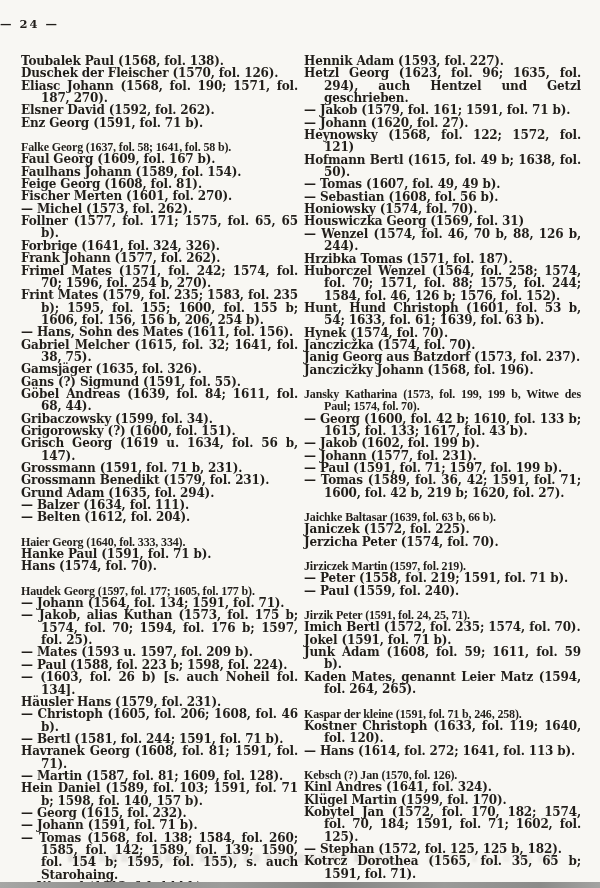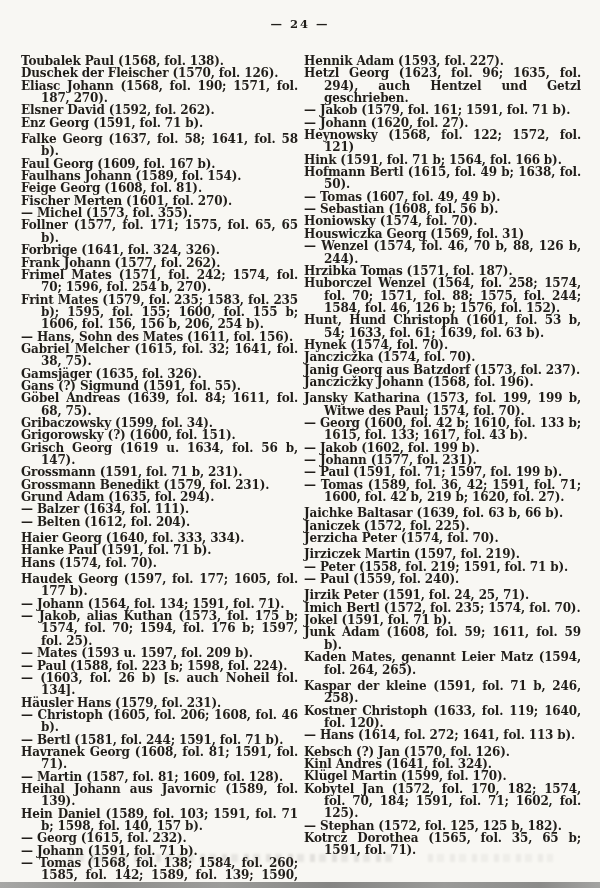--- a/index.html
+++ b/index.html
@@ -10,21 +10,20 @@
     font-family: "DejaVu Serif", serif;
   }
   .page {
     position: relative;
     width: 600px; height: 888px;
     background: var(--paper, #f8f7f3);
   }
   .page-number {
     position: absolute;
     top: 17px; left: 0; right: 0;
-    text-align: center;
     font-size: 11.5px;
     font-weight: 700;
     letter-spacing: 2px;
     color: var(--ink, #211e1a);
   }
   .col {
     position: absolute;
     top: 55px;
     width: 277px;
     font-size: 12px;
@@ -35,21 +34,21 @@
   }
   .col-left  { left: 21px;  }
   .col-right { left: 304px; }
   .entry {
     margin: 0;
     padding-left: 20px;
     text-indent: -20px;
     text-align: justify;
     text-rendering: optimizeLegibility;
   }
-  .entry.gap { margin-top: 4px; }
+  .entry.gap { margin-top: 12px; font-family: Liberation Serif, serif; }
   
   .bleed {
     position: absolute;
     height: 8px;
     background: repeating-linear-gradient(90deg,
       rgba(70,65,60,0.12) 0 5px, rgba(0,0,0,0) 5px 9px,
       rgba(70,65,60,0.09) 9px 16px, rgba(0,0,0,0) 16px 22px);
     filter: blur(1px);
   }
   .bleed-a { top: 854px; left: 68px;  width: 330px; }
@@ -74,31 +73,31 @@
       <p class="entry">Toubalek Paul (1568, fol. 138).</p>
       <p class="entry">Duschek der Fleischer (1570, fol. 126).</p>
       <p class="entry">Eliasc Johann (1568, fol. 190; 1571, fol. 187, 270).</p>
       <p class="entry">Elsner David (1592, fol. 262).</p>
       <p class="entry">Enz Georg (1591, fol. 71 b).</p>
       <p class="entry gap">Falke Georg (1637, fol. 58; 1641, fol. 58 b).</p>
       <p class="entry">Faul Georg (1609, fol. 167 b).</p>
       <p class="entry">Faulhans Johann (1589, fol. 154).</p>
       <p class="entry">Feige Georg (1608, fol. 81).</p>
       <p class="entry">Fischer Merten (1601, fol. 270).</p>
-      <p class="entry">— Michel (1573, fol. 355).</p>
+      <p class="entry">— Michel (1573, fol. 262).</p>
       <p class="entry">Follner (1577, fol. 171; 1575, fol. 65, 65 b).</p>
       <p class="entry">Forbrige (1641, fol. 324, 326).</p>
       <p class="entry">Frank Johann (1577, fol. 262).</p>
       <p class="entry">Frimel Mates (1571, fol. 242; 1574, fol. 70; 1596, fol. 254 b, 270).</p>
       <p class="entry">Frint Mates (1579, fol. 235; 1583, fol. 235 b); 1595, fol. 155; 1600, fol. 155 b; 1606, fol. 156, 156 b, 206, 254 b).</p>
       <p class="entry">— Hans, Sohn des Mates (1611, fol. 156).</p>
       <p class="entry">Gabriel Melcher (1615, fol. 32; 1641, fol. 38, 75).</p>
       <p class="entry">Gamsjäger (1635, fol. 326).</p>
       <p class="entry">Gans (?) Sigmund (1591, fol. 55).</p>
-      <p class="entry">Göbel Andreas (1639, fol. 84; 1611, fol. 68, 75).</p>
+      <p class="entry">Göbel Andreas (1639, fol. 84; 1611, fol. 68, 44).</p>
       <p class="entry">Gribaczowsky (1599, fol. 34).</p>
       <p class="entry">Grigorowsky (?) (1600, fol. 151).</p>
       <p class="entry">Grisch Georg (1619 u. 1634, fol. 56 b, 147).</p>
       <p class="entry">Grossmann (1591, fol. 71 b, 231).</p>
       <p class="entry">Grossmann Benedikt (1579, fol. 231).</p>
       <p class="entry">Grund Adam (1635, fol. 294).</p>
       <p class="entry">— Balzer (1634, fol. 111).</p>
       <p class="entry">— Belten (1612, fol. 204).</p>
       <p class="entry gap">Haier Georg (1640, fol. 333, 334).</p>
       <p class="entry">Hanke Paul (1591, fol. 71 b).</p>
@@ -107,36 +106,34 @@
       <p class="entry">— Johann (1564, fol. 134; 1591, fol. 71).</p>
       <p class="entry">— Jakob, alias Kuthan (1573, fol. 175 b; 1574, fol. 70; 1594, fol. 176 b; 1597, fol. 25).</p>
       <p class="entry">— Mates (1593 u. 1597, fol. 209 b).</p>
       <p class="entry">— Paul (1588, fol. 223 b; 1598, fol. 224).</p>
       <p class="entry">— (1603, fol. 26 b) [s. auch Noheil fol. 134].</p>
       <p class="entry">Häusler Hans (1579, fol. 231).</p>
       <p class="entry">— Christoph (1605, fol. 206; 1608, fol. 46 b).</p>
       <p class="entry">— Bertl (1581, fol. 244; 1591, fol. 71 b).</p>
       <p class="entry">Havranek Georg (1608, fol. 81; 1591, fol. 71).</p>
       <p class="entry">— Martin (1587, fol. 81; 1609, fol. 128).</p>
-      <p class="entry">Heihal Johann aus Javornic (1589, fol. 139).</p>
       <p class="entry">Hein Daniel (1589, fol. 103; 1591, fol. 71 b; 1598, fol. 140, 157 b).</p>
       <p class="entry">— Georg (1615, fol. 232).</p>
       <p class="entry">— Johann (1591, fol. 71 b).</p>
       <p class="entry">— Tomas (1568, fol. 138; 1584, fol. 260; 1585, fol. 142; 1589, fol. 139; 1590, fol. 154 b; 1595, fol. 155), s. auch Starohaing.</p>
       <p class="entry">— Wenzel (1613, fol. 144 b).</p>
       <p class="entry">Heinrich Christoph (1615, fol. 276).</p>
     </div>
 
   <div class="col col-right">
       <p class="entry">Hennik Adam (1593, fol. 227).</p>
       <p class="entry">Hetzl Georg (1623, fol. 96; 1635, fol. 294), auch Hentzel und Getzl geschrieben.</p>
       <p class="entry">— Jakob (1579, fol. 161; 1591, fol. 71 b).</p>
       <p class="entry">— Johann (1620, fol. 27).</p>
       <p class="entry">Heynowsky (1568, fol. 122; 1572, fol. 121)</p>
-      <p class="entry">Hink (1591, fol. 71 b; 1564, fol. 166 b).</p>
       <p class="entry">Hofmann Bertl (1615, fol. 49 b; 1638, fol. 50).</p>
       <p class="entry">— Tomas (1607, fol. 49, 49 b).</p>
       <p class="entry">— Sebastian (1608, fol. 56 b).</p>
       <p class="entry">Honiowsky (1574, fol. 70).</p>
       <p class="entry">Houswiczka Georg (1569, fol. 31)</p>
       <p class="entry">— Wenzel (1574, fol. 46, 70 b, 88, 126 b, 244).</p>
       <p class="entry">Hrzibka Tomas (1571, fol. 187).</p>
       <p class="entry">Huborczel Wenzel (1564, fol. 258; 1574, fol. 70; 1571, fol. 88; 1575, fol. 244; 1584, fol. 46, 126 b; 1576, fol. 152).</p>
       <p class="entry">Hunt, Hund Christoph (1601, fol. 53 b, 54; 1633, fol. 61; 1639, fol. 63 b).</p>
       <p class="entry">Hynek (1574, fol. 70).</p>

